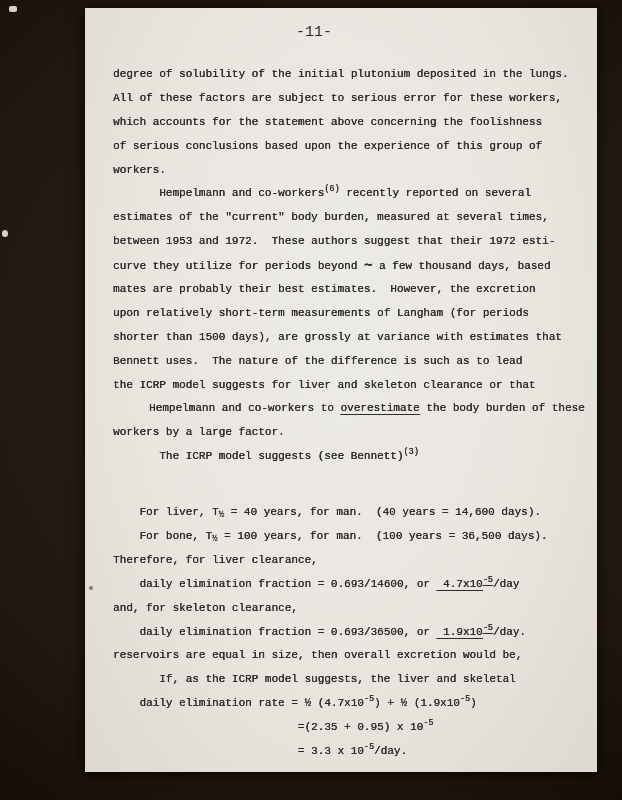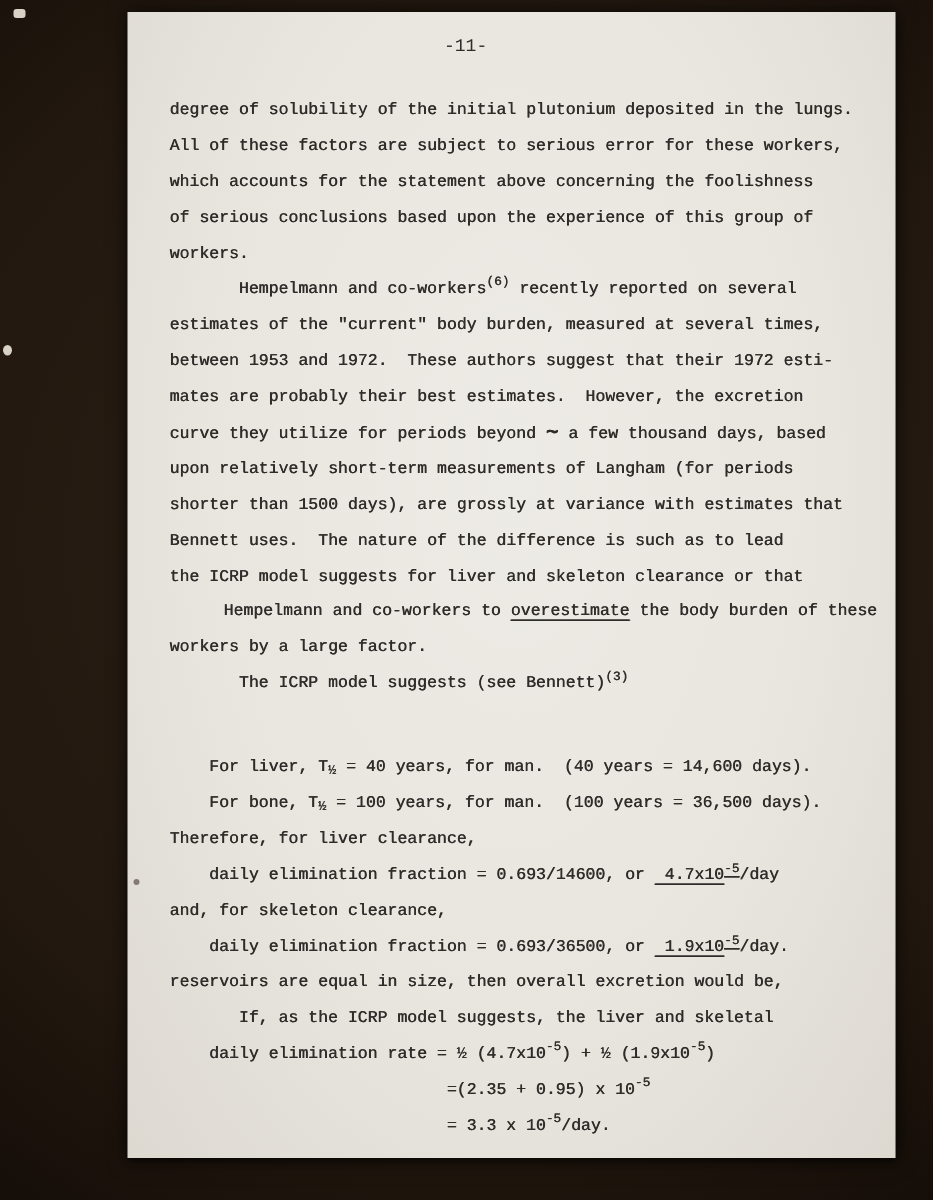--- a/index.html
+++ b/index.html
@@ -42,21 +42,21 @@
     height: 4px;
     background: #6b6257;
     border-radius: 50%;
     opacity: 0.8;
   }
   .page-number {
     position: absolute;
     left: 211px;
     top: 16px;
     font-family: "Liberation Mono", "DejaVu Sans Mono", monospace;
-    font-size: 12px;
+    font-size: 15px;
     color: var(--ink, #2f2d2a);
     white-space: pre;
   }
   .body-text {
     position: absolute;
     left: 28px;
     top: 55px;
     width: 474px;
     font-family: "Liberation Mono", "DejaVu Sans Mono", monospace;
     font-size: 11px;
@@ -97,22 +97,22 @@
     <div class="page-number">-11-</div>
     <div class="body-text" id="body-lines">
         <div class="line" style="padding-left: 0px;"><span>degree of solubility of the initial plutonium deposited in the lungs.</span></div>
         <div class="line" style="padding-left: 0px;"><span>All of these factors are subject to serious error for these workers,</span></div>
         <div class="line" style="padding-left: 0px;"><span>which accounts for the statement above concerning the foolishness</span></div>
         <div class="line" style="padding-left: 0px;"><span>of serious conclusions based upon the experience of this group of</span></div>
         <div class="line" style="padding-left: 0px;"><span>workers.</span></div>
         <div class="line" style="padding-left: 46.2px;"><span>Hempelmann and co-workers</span><span class="s-sup">(6)</span><span> recently reported on several</span></div>
         <div class="line" style="padding-left: 0px;"><span>estimates of the "current" body burden, measured at several times,</span></div>
         <div class="line" style="padding-left: 0px;"><span>between 1953 and 1972.  These authors suggest that their 1972 esti-</span></div>
+        <div class="line" style="padding-left: 0px;"><span>curve they utilize for periods beyond </span><span class="s-b">∼</span><span> a few thousand days, based</span></div>
         <div class="line" style="padding-left: 0px;"><span>mates are probably their best estimates.  However, the excretion</span></div>
-        <div class="line" style="padding-left: 0px;"><span>curve they utilize for periods beyond </span><span class="s-b">∼</span><span> a few thousand days, based</span></div>
         <div class="line" style="padding-left: 0px;"><span>upon relatively short-term measurements of Langham (for periods</span></div>
         <div class="line" style="padding-left: 0px;"><span>shorter than 1500 days), are grossly at variance with estimates that</span></div>
         <div class="line" style="padding-left: 0px;"><span>Bennett uses.  The nature of the difference is such as to lead</span></div>
         <div class="line" style="padding-left: 0px;"><span>the ICRP model suggests for liver and skeleton clearance or that</span></div>
         <div class="line" style="padding-left: 0px; margin-left: 36px;"><span>Hempelmann and co-workers to </span><span class="s-u">overestimate</span><span> the body burden of these</span></div>
         <div class="line" style="padding-left: 0px;"><span>workers by a large factor.</span></div>
         <div class="line" style="padding-left: 46.2px;"><span>The ICRP model suggests (see Bennett)</span><span class="s-sup">(3)</span></div>
         <div class="line" style="padding-left: 26.4px; margin-top: 32px;"><span>For liver, T</span><span class="s-sub">½</span><span> = 40 years, for man.  (40 years = 14,600 days).</span></div>
         <div class="line" style="padding-left: 26.4px;"><span>For bone, T</span><span class="s-sub">½</span><span> = 100 years, for man.  (100 years = 36,500 days).</span></div>
         <div class="line" style="padding-left: 0px;"><span>Therefore, for liver clearance,</span></div>

